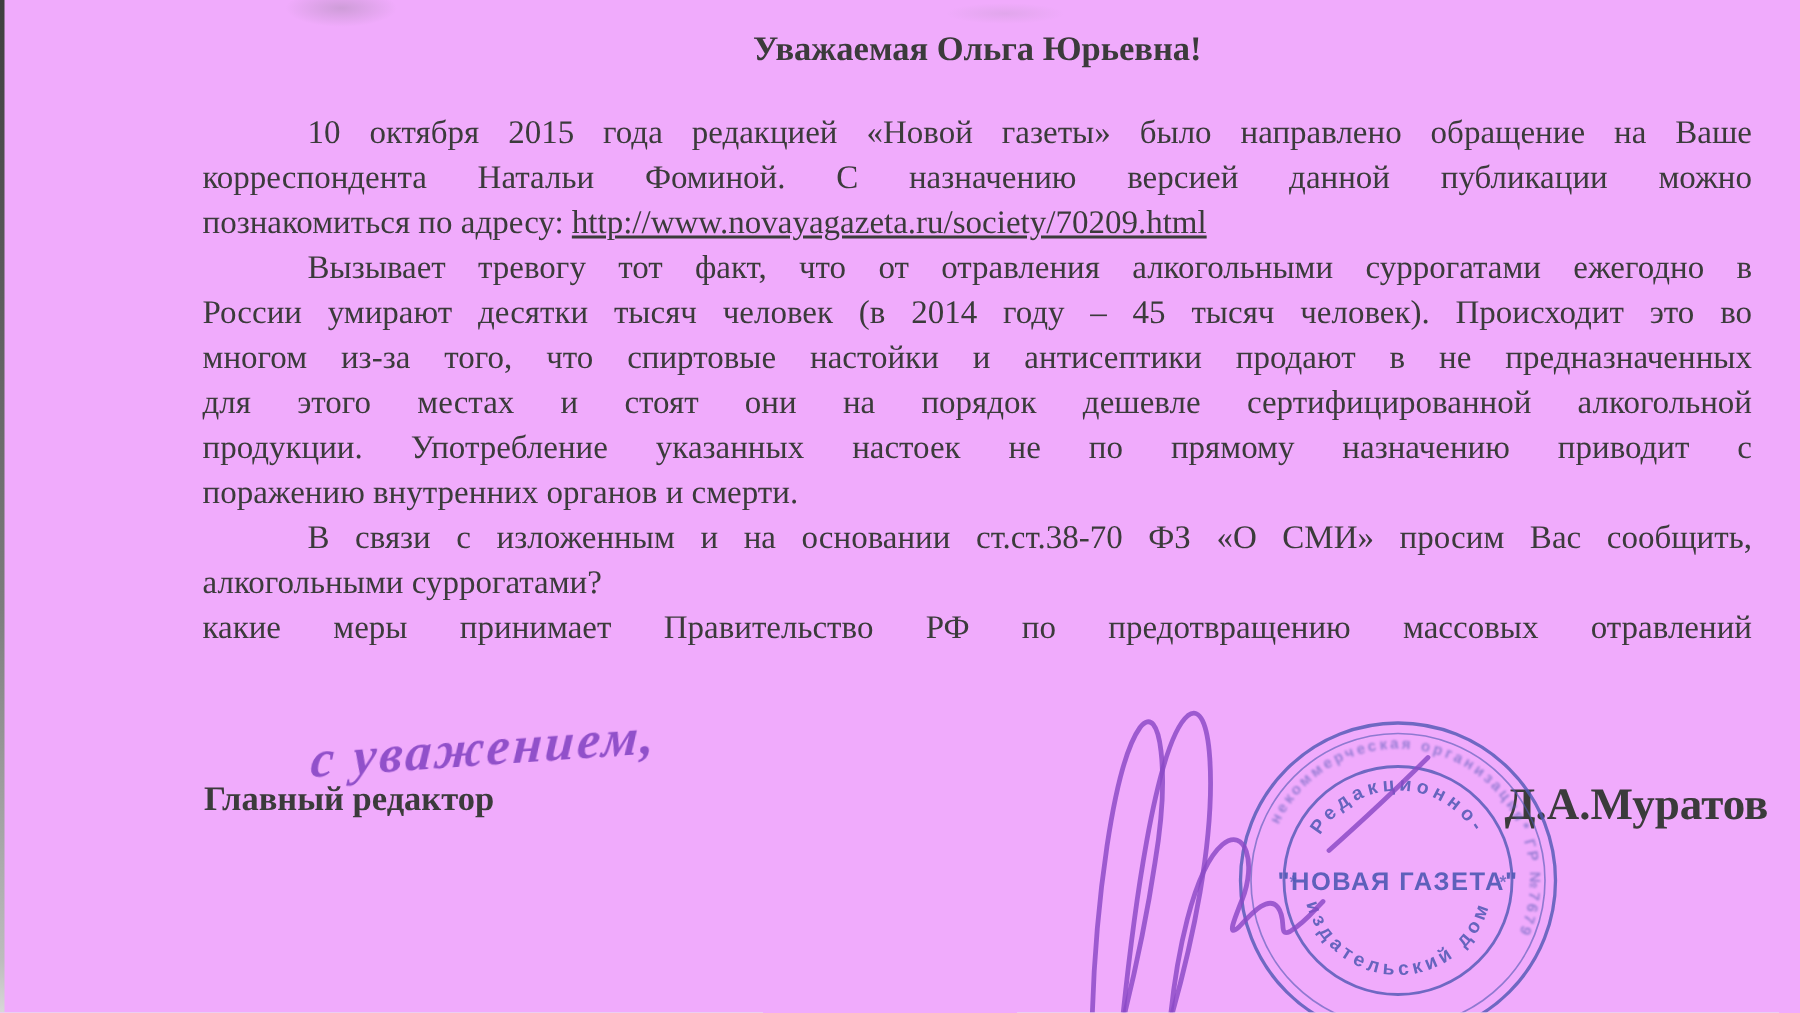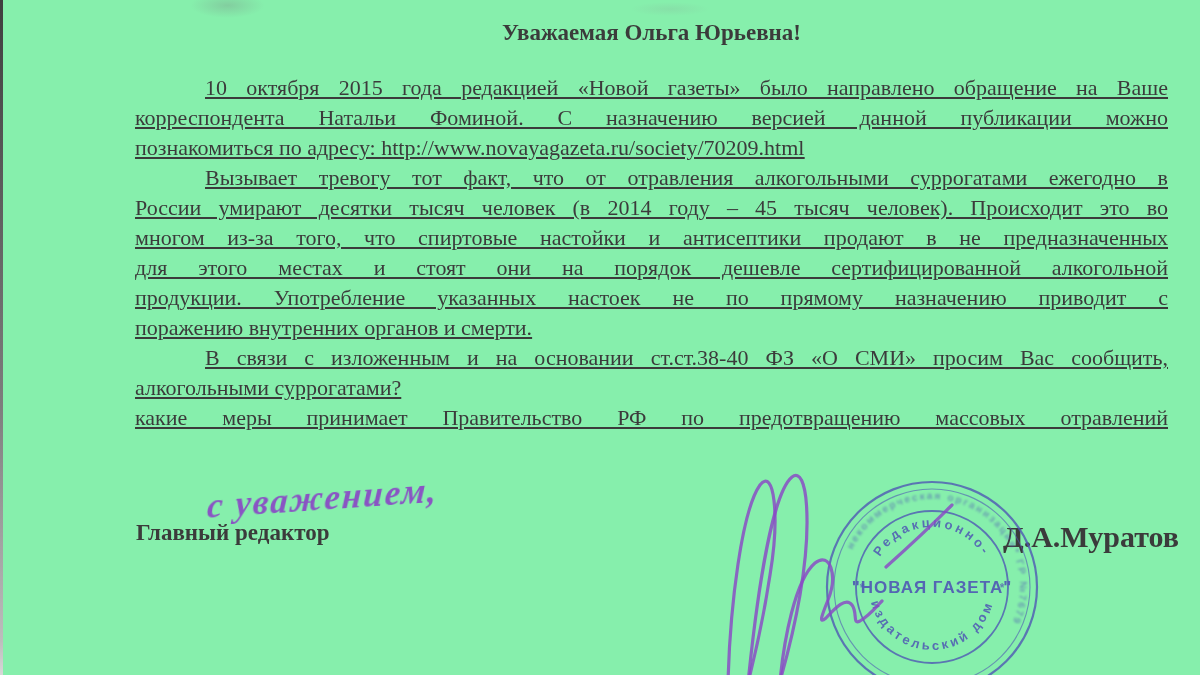--- a/index.html
+++ b/index.html
@@ -1,18 +1,18 @@
 <!DOCTYPE html>
 <html><head>
 <meta charset="utf-8">
 <style>
   html,body { margin:0; padding:0; background:#e9e9e9; }
   .page {
     position:relative; width:1200px; height:675px;
-    background:#86efac; overflow:hidden;
+    background:#f0abfc; overflow:hidden;
     font-family:"Liberation Serif", serif;
     --text:#3b3b3b; --ink:#8a49c6; --stamp:#4f58b4;
   }
   .edge-shadow {
     position:absolute; left:0; top:0; width:3px; height:100%;
     background:linear-gradient(#3f3f3f, #7d7d7d 60%, #bdbdbd 95%, #d8d8d8);
   }
   .smudge-a {
     position:absolute; left:190px; top:0; width:75px; height:18px;
     background:radial-gradient(ellipse at 50% 30%, rgba(120,120,125,.28), transparent 70%);
@@ -23,21 +23,20 @@
   }
   .salutation {
     position:absolute; left:135px; top:20px; width:1033px;
     text-align:center; font-weight:bold; font-size:23px; color:var(--text);
     filter:blur(.25px);
   }
   .bodytext {
     position:absolute; left:135px; top:73px; width:1033px;
     font-size:22px; line-height:30px; color:var(--text);
     filter:blur(.3px);
-    text-decoration:underline;
   }
   .line { text-align:justify; text-align-last:justify; text-justify:inter-word; }
   .line.first { text-indent:70px; }
   .line.last { text-align-last:left; }
   .url { text-decoration:underline; }
   .closing-hand {
     position:absolute; left:207px; top:479px;
     font-size:35px; font-style:italic; font-weight:bold;
     color:var(--ink); letter-spacing:2px;
     transform:rotate(-4deg) skewX(-8deg);
@@ -86,21 +85,21 @@
     </div>
     <div>
       <div class="line first">Вызывает тревогу тот факт, что от отравления алкогольными суррогатами ежегодно в</div>
       <div class="line">России умирают десятки тысяч человек (в 2014 году – 45 тысяч человек). Происходит это во</div>
       <div class="line">многом из-за того, что спиртовые настойки и антисептики продают в не предназначенных</div>
       <div class="line">для этого местах и стоят они на порядок дешевле сертифицированной алкогольной</div>
       <div class="line">продукции. Употребление указанных настоек не по прямому назначению приводит с</div>
       <div class="line last">поражению внутренних органов и смерти.</div>
     </div>
     <div>
-      <div class="line first">В связи с изложенным и на основании ст.ст.38-40 ФЗ «О СМИ» просим Вас сообщить,</div>
+      <div class="line first">В связи с изложенным и на основании ст.ст.38-70 ФЗ «О СМИ» просим Вас сообщить,</div>
       <div class="line last">алкогольными суррогатами?</div>
       <div class="line">какие меры принимает Правительство РФ по предотвращению массовых отравлений</div>
     </div>
   </div>
 
   <div class="closing-hand">с уважением,</div>
 
   <div class="role">Главный редактор</div>
 
   <div class="signer">Д.А.Муратов</div>

